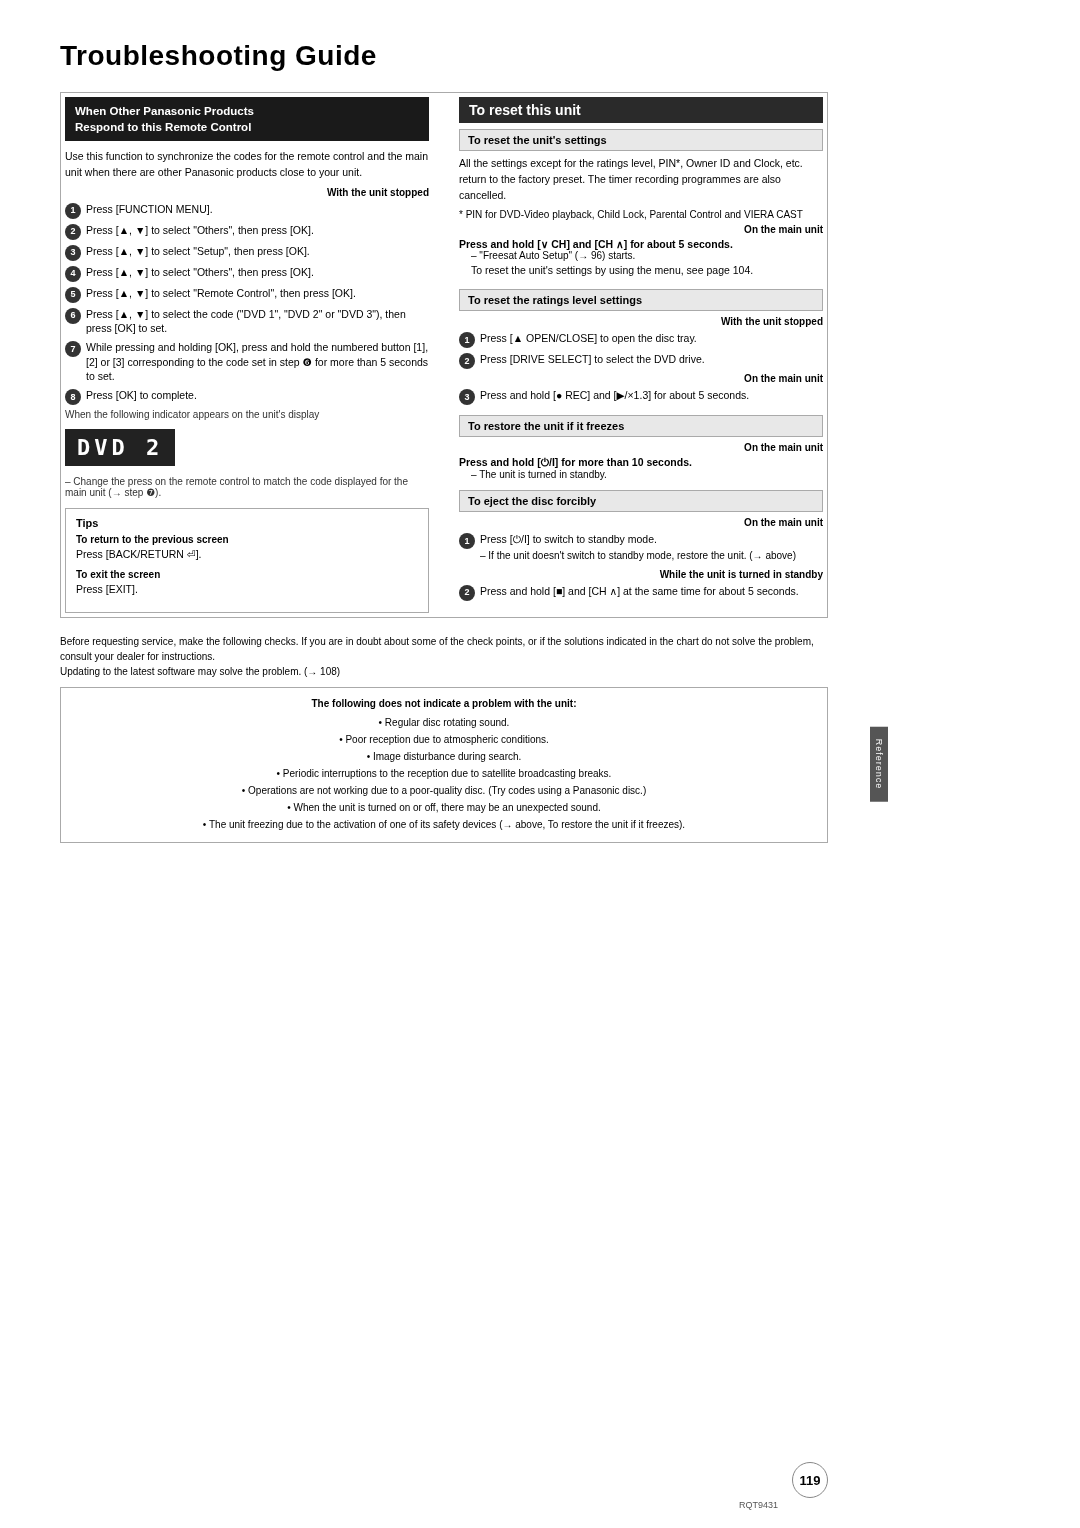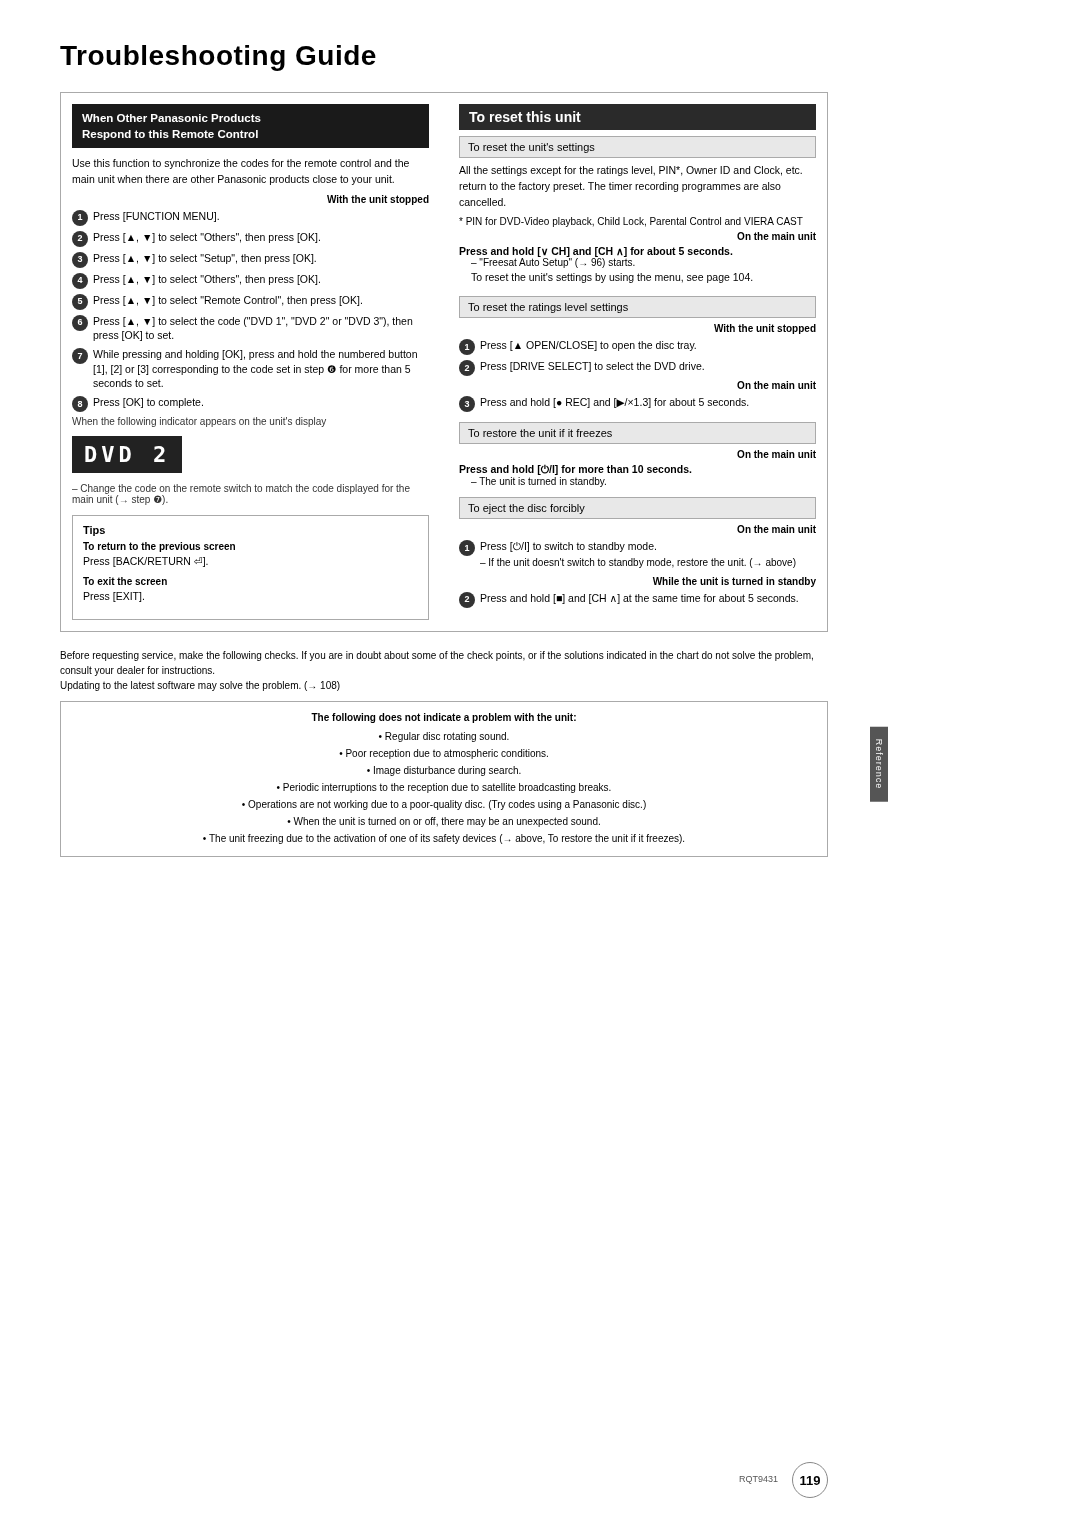--- a/index.html
+++ b/index.html
@@ -21,42 +21,42 @@
     h1.title {
       font-size: 28px;
       font-weight: bold;
       margin-bottom: 20px;
       letter-spacing: 0.5px;
     }
     .main-content {
       display: flex;
       gap: 30px;
       border: 1px solid #aaa;
-      padding: 11px;
+      padding: 4px;
     }
     .left-col {
       flex: 1;
       min-width: 0;
     }
     .right-col {
       flex: 1;
       min-width: 0;
     }
     .section-header-dark {
       background: #2a2a2a;
       color: #fff;
       font-weight: bold;
       font-size: 14px;
       padding: 5px 10px;
       margin-bottom: 6px;
     }
     .subsection-header {
       background: #e8e8e8;
       border: 1px solid #aaa;
-      font-weight: normal;
+      font-weight: bold;
       font-size: 11px;
       padding: 4px 8px;
       margin-bottom: 5px;
     }
     .body-text {
       font-size: 10.5px;
       line-height: 1.5;
       margin-bottom: 6px;
     }
     .small-label {
@@ -179,21 +179,21 @@
       background: #555;
       color: #fff;
       writing-mode: vertical-rl;
       text-orientation: mixed;
       padding: 12px 4px;
       font-size: 9px;
       letter-spacing: 1px;
     }
     .model-code {
       position: absolute;
-      bottom: 44px;
+      bottom: 18px;
       right: 110px;
       font-size: 9px;
       color: #555;
     }
     .section-gap {
       margin-bottom: 10px;
     }
     .header-two-line {
       background: #1a1a1a;
       color: #fff;
@@ -254,21 +254,21 @@
           <span>While pressing and holding [OK], press and hold the numbered button [1], [2] or [3] corresponding to the code set in step ❻ for more than 5 seconds to set.</span>
         </li>
         <li>
           <span class="step-num">8</span>
           <span>Press [OK] to complete.</span>
         </li>
       </ul>
 
       <p class="note-text">When the following indicator appears on the unit's display</p>
       <div class="display-box">DVD 2</div>
-      <p class="note-text" style="margin-top:4px;">– Change the code on the remote switch to match the code displayed for the main unit (→ step ❼).</p>
+      <p class="note-text" style="margin-top:4px;">– Change the press on the remote control to match the code displayed for the main unit (→ step ❼).</p>
 
       
       <div class="tips-box">
         <p class="tips-title">Tips</p>
         <p class="tips-sub">To return to the previous screen</p>
         <p class="body-text">Press [BACK/RETURN ⏎].</p>
         <p class="tips-sub">To exit the screen</p>
         <p class="body-text">Press [EXIT].</p>
       </div>
 

